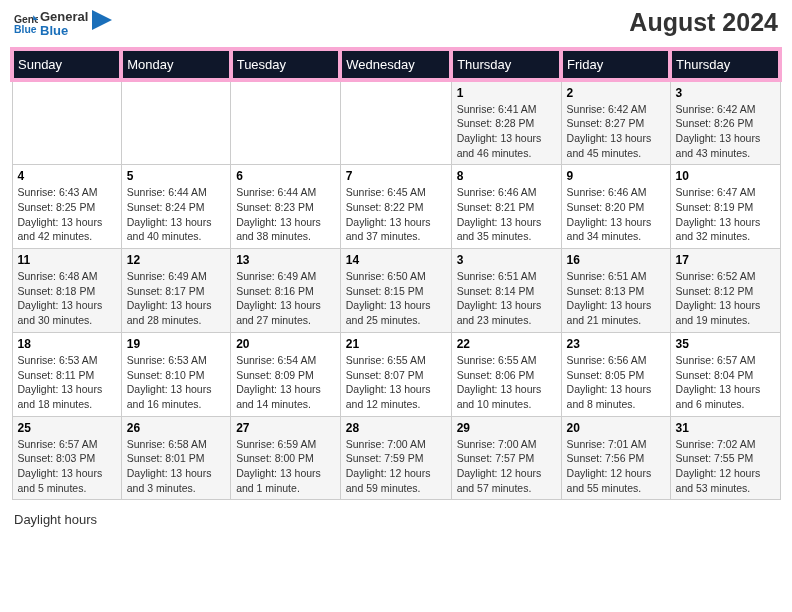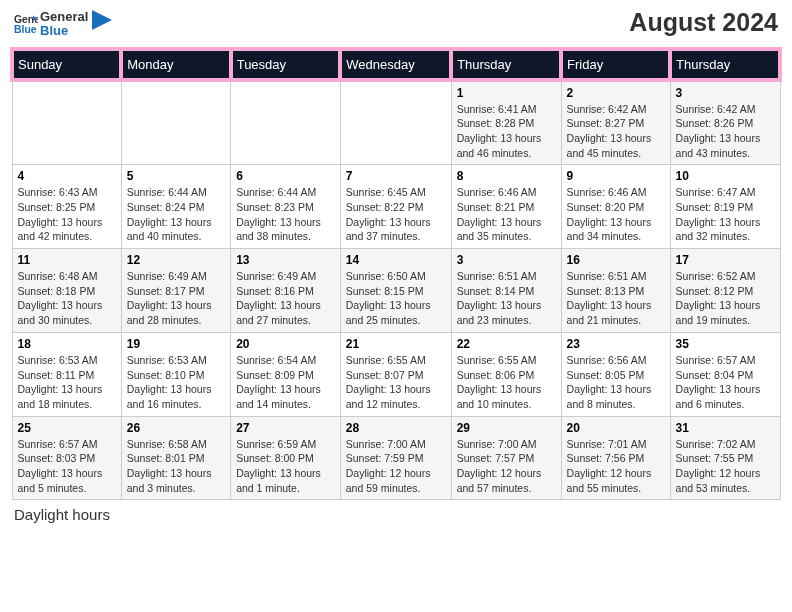--- a/index.html
+++ b/index.html
@@ -76,22 +76,22 @@
     }
     .day-info {
       font-size: 10.5px;
       color: #333;
       line-height: 1.4;
     }
     .empty-cell {
       background: #fff !important;
     }
     .footer {
-      margin-top: 6px;
-      font-size: 15px;
+      margin-top: 12px;
+      font-size: 13px;
       color: #333;
       padding-left: 4px;
     }
   </style>
 </head>
 <body>
 
 <div class="header">
   <div class="logo">
     <svg class="logo-icon" viewBox="0 0 30 30" xmlns="http://www.w3.org/2000/svg">

